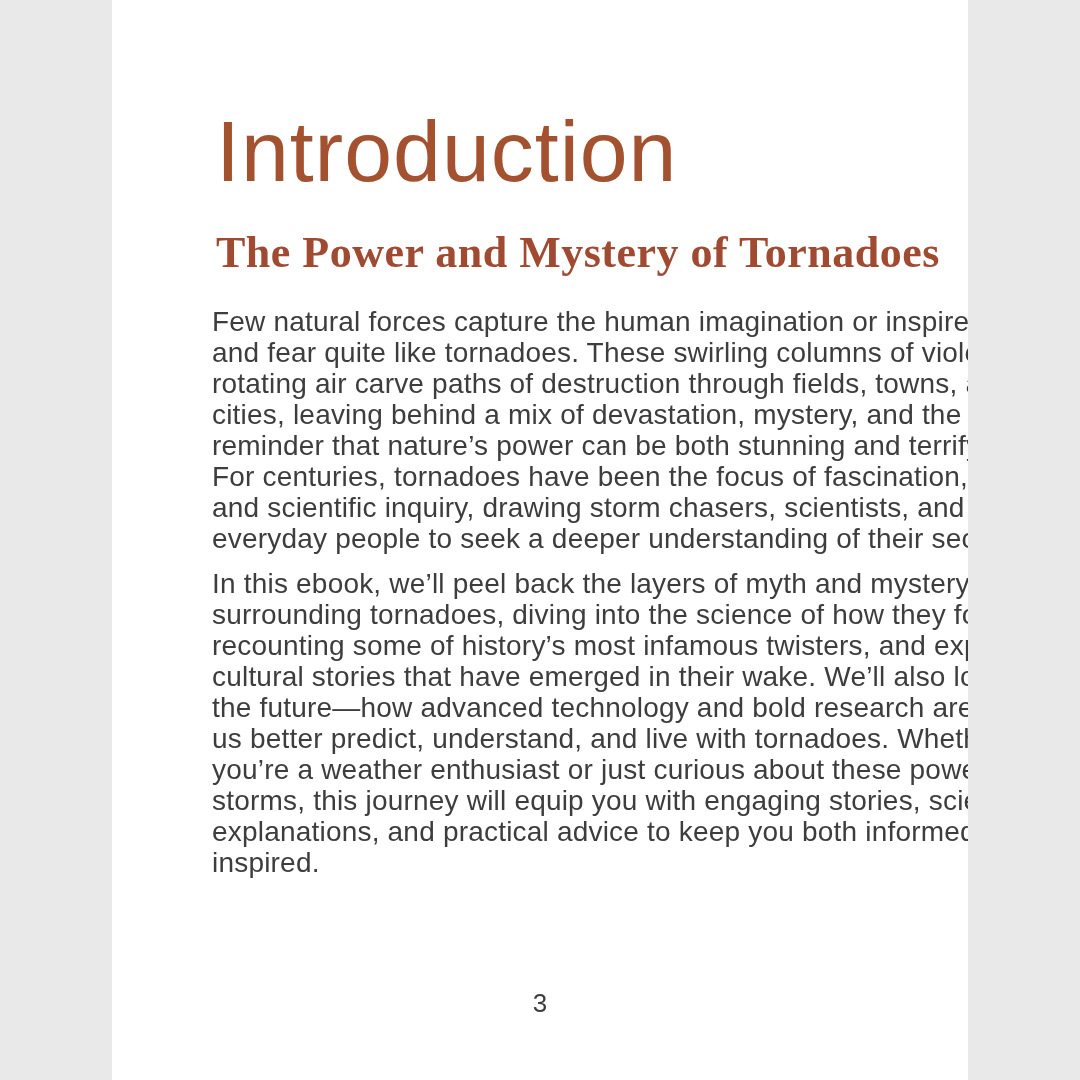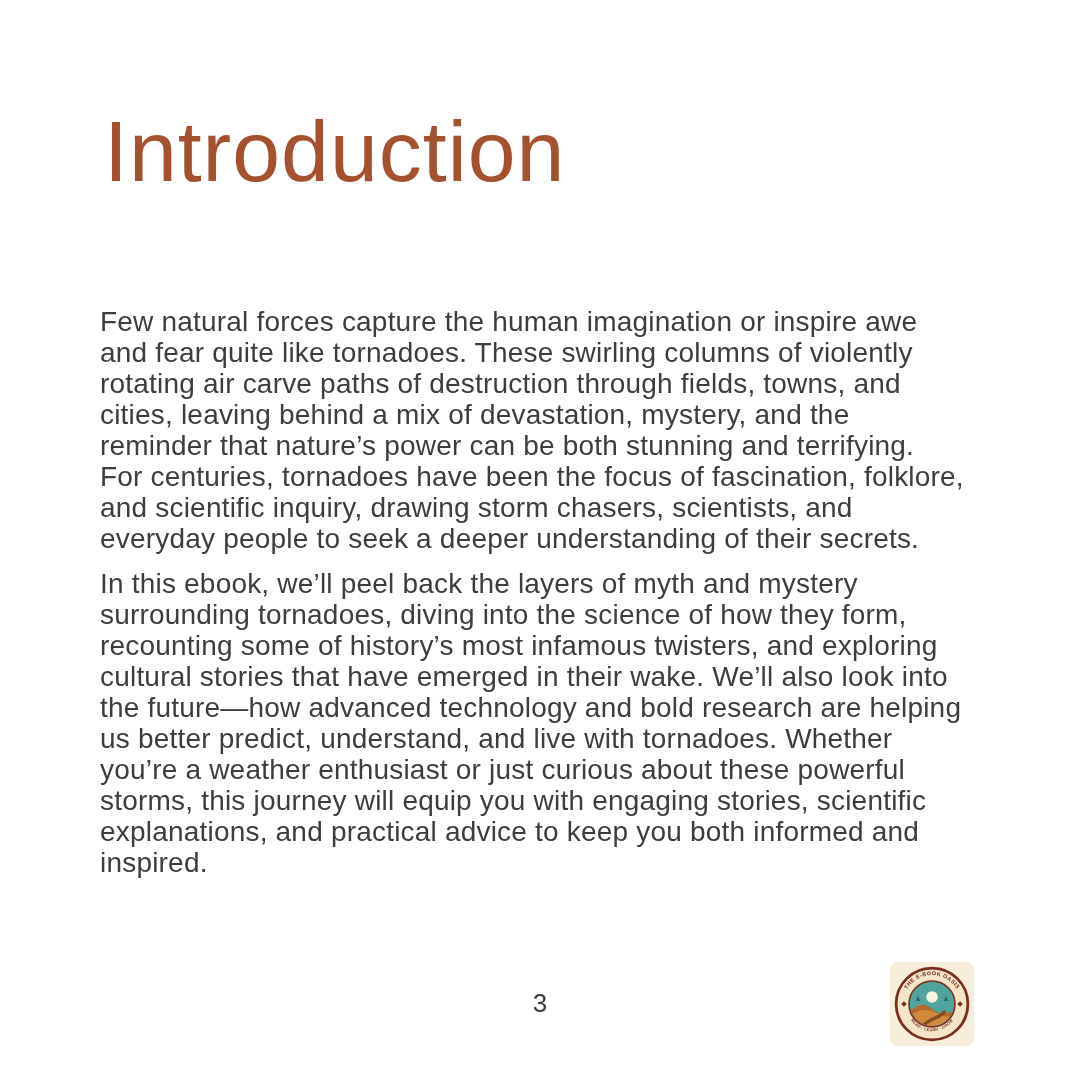--- a/index.html
+++ b/index.html
@@ -2,21 +2,21 @@
 <html lang="en" style="--heading: #A3512E; --subheading: #A04A32; --body: #3D3D3D; --background: #FFFFFF; --logo-bg: #F8ECDA; --logo-ring: #7A2C1E; --logo-band: #F4E4C8; --logo-sky: #4FA49E; --logo-sun: #FBF3E2; --logo-dune-light: #D08A3E; --logo-dune-mid: #B4682A; --logo-dune-dark: #8A4A1E;"><head>
 <meta charset="utf-8">
 <style>
   :root{
     --heading:#A3512E; --subheading:#A04A32; --body:#3D3D3D; --background:#FFFFFF;
     --logo-bg:#F8ECDA; --logo-ring:#7A2C1E; --logo-band:#F4E4C8; --logo-sky:#4FA49E;
     --logo-sun:#FBF3E2; --logo-dune-light:#D08A3E; --logo-dune-mid:#B4682A; --logo-dune-dark:#8A4A1E;
   }
   html,body{margin:0;padding:0;background:#e9e9e9;}
   .page{
-    position:relative; width:1080px; height:1080px; margin:0 auto;
+    position:relative; width:856px; height:1080px; margin:0 auto;
     background:var(--background); overflow:hidden;
     font-family:"Liberation Sans", sans-serif;
   }
   .chapter-title{
     position:absolute; left:104px; top:100px; margin:0;
     font-family:"Liberation Sans", sans-serif; font-weight:400;
     font-size:86px; line-height:1.2; letter-spacing:1px;
     color:var(--heading);
   }
   .section-subtitle{
@@ -45,20 +45,21 @@
     fill:var(--logo-ring);
   }
 </style>
 </head>
 <body>
 
 <div class="page">
 
   <h1 class="chapter-title">Introduction</h1>
 
+  <h2 class="section-subtitle">The Power and Mystery of Tornadoes</h2>
 
   <div class="body-copy">
     <p>Few natural forces capture the human imagination or inspire awe and fear quite like tornadoes. These swirling columns of violently rotating air carve paths of destruction through fields, towns, and cities, leaving behind a mix of devastation, mystery, and the reminder that nature’s power can be both stunning and terrifying. For centuries, tornadoes have been the focus of fascination, folklore, and scientific inquiry, drawing storm chasers, scientists, and everyday people to seek a deeper understanding of their secrets.</p>
     <p>In this ebook, we’ll peel back the layers of myth and mystery surrounding tornadoes, diving into the science of how they form, recounting some of history’s most infamous twisters, and exploring cultural stories that have emerged in their wake. We’ll also look into the future—how advanced technology and bold research are helping us better predict, understand, and live with tornadoes. Whether you’re a weather enthusiast or just curious about these powerful storms, this journey will equip you with engaging stories, scientific explanations, and practical advice to keep you both informed and inspired.</p>
   </div>
 
   <div class="page-number">3</div>
 
   <div class="logo-tile">
     <svg width="78" height="78" viewBox="0 0 100 100" aria-hidden="true">

